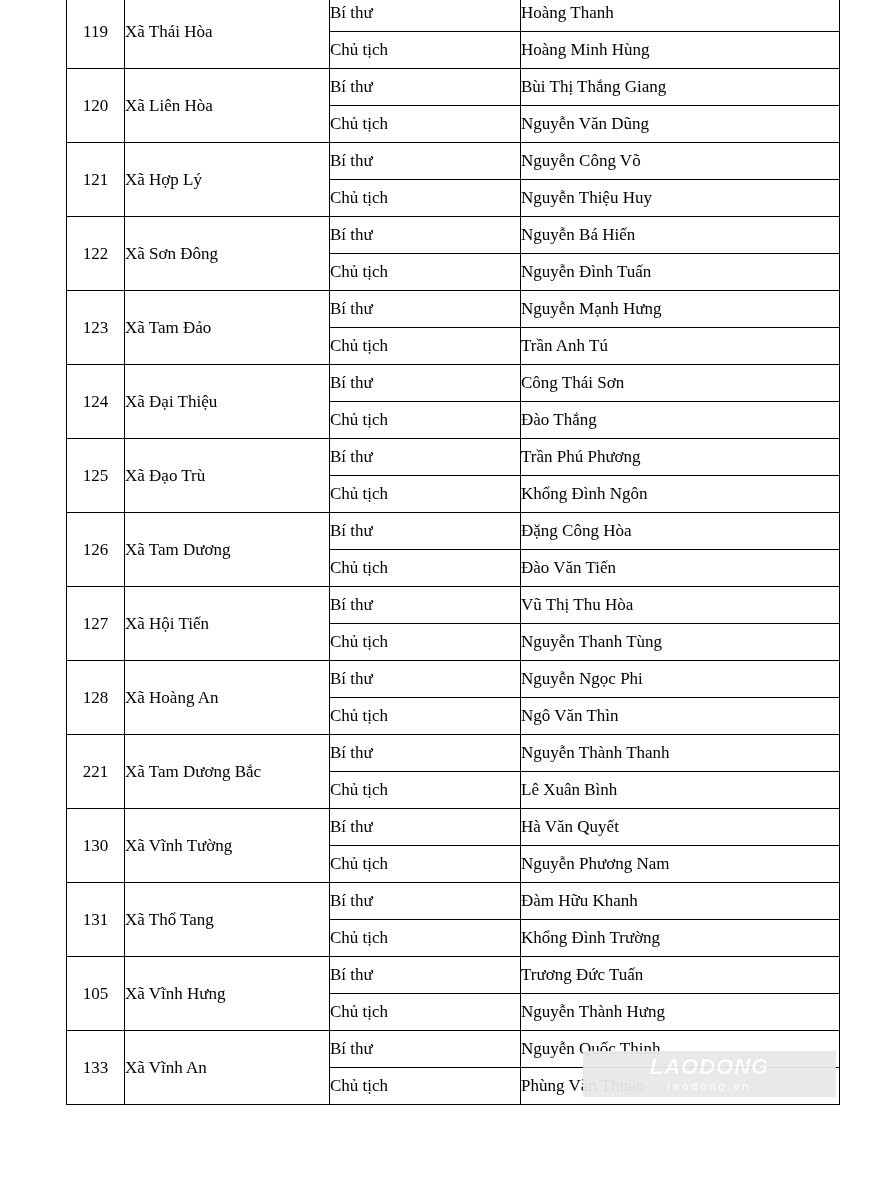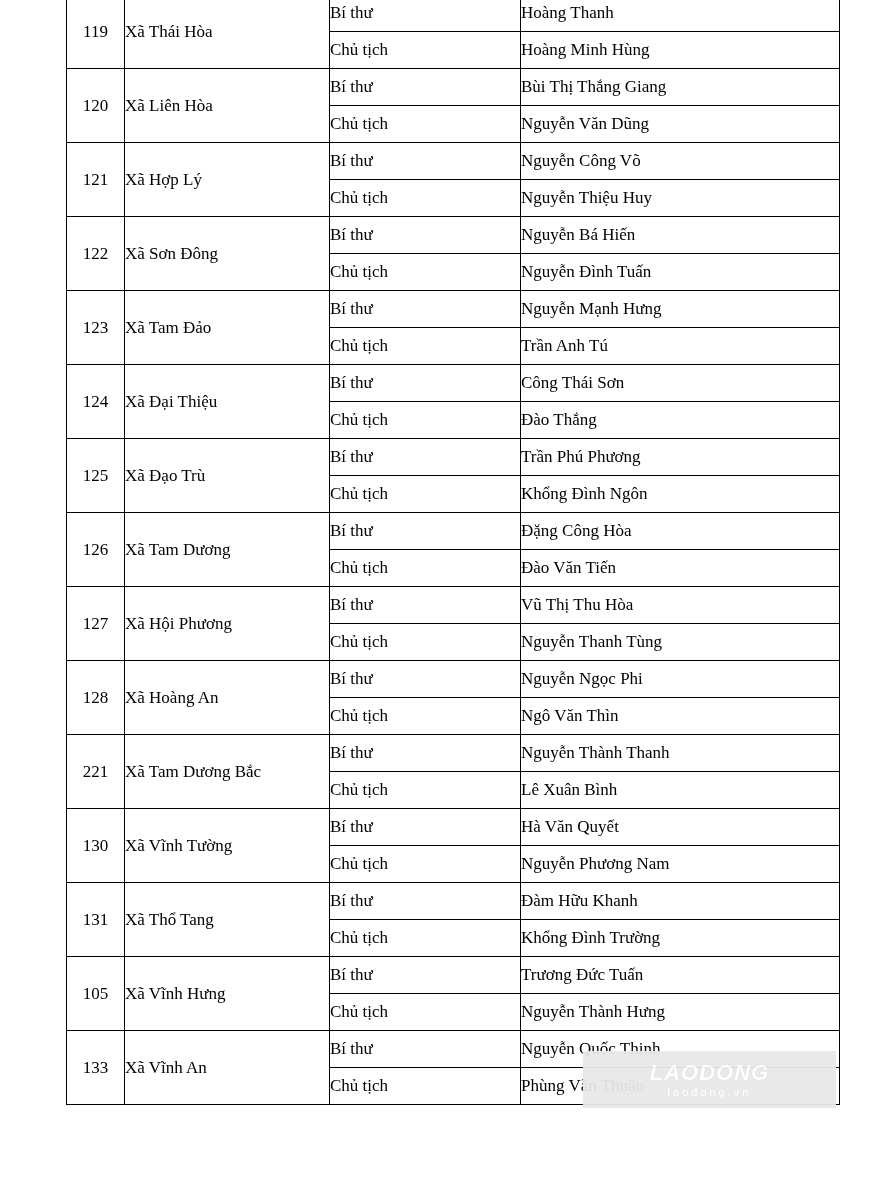--- a/index.html
+++ b/index.html
@@ -52,21 +52,21 @@
   td.col-name {
     width: 318px;
     padding-left: 10px;
     height: 36px;
   }
   .watermark {
     position: absolute;
     left: 583px;
     top: 1051px;
     width: 253px;
-    height: 57px;
+    height: 46px;
     background: #e8e8e8;
     display: flex;
     flex-direction: column;
     align-items: center;
     justify-content: center;
     opacity: 0.95;
   }
   .wm-main {
     font-family: "Liberation Sans", sans-serif;
     font-weight: bold;
@@ -168,21 +168,21 @@
           <td class="col-unit" rowspan="2">Xã Tam Dương</td>
           <td class="col-role">Bí thư</td>
           <td class="col-name">Đặng Công Hòa</td>
         </tr>
         <tr>
           <td class="col-role">Chủ tịch</td>
           <td class="col-name">Đào Văn Tiến</td>
         </tr>
         <tr>
           <td class="col-no" rowspan="2">127</td>
-          <td class="col-unit" rowspan="2">Xã Hội Phương</td>
+          <td class="col-unit" rowspan="2">Xã Hội Tiến</td>
           <td class="col-role">Bí thư</td>
           <td class="col-name">Vũ Thị Thu Hòa</td>
         </tr>
         <tr>
           <td class="col-role">Chủ tịch</td>
           <td class="col-name">Nguyễn Thanh Tùng</td>
         </tr>
         <tr>
           <td class="col-no" rowspan="2">128</td>
           <td class="col-unit" rowspan="2">Xã Hoàng An</td>

